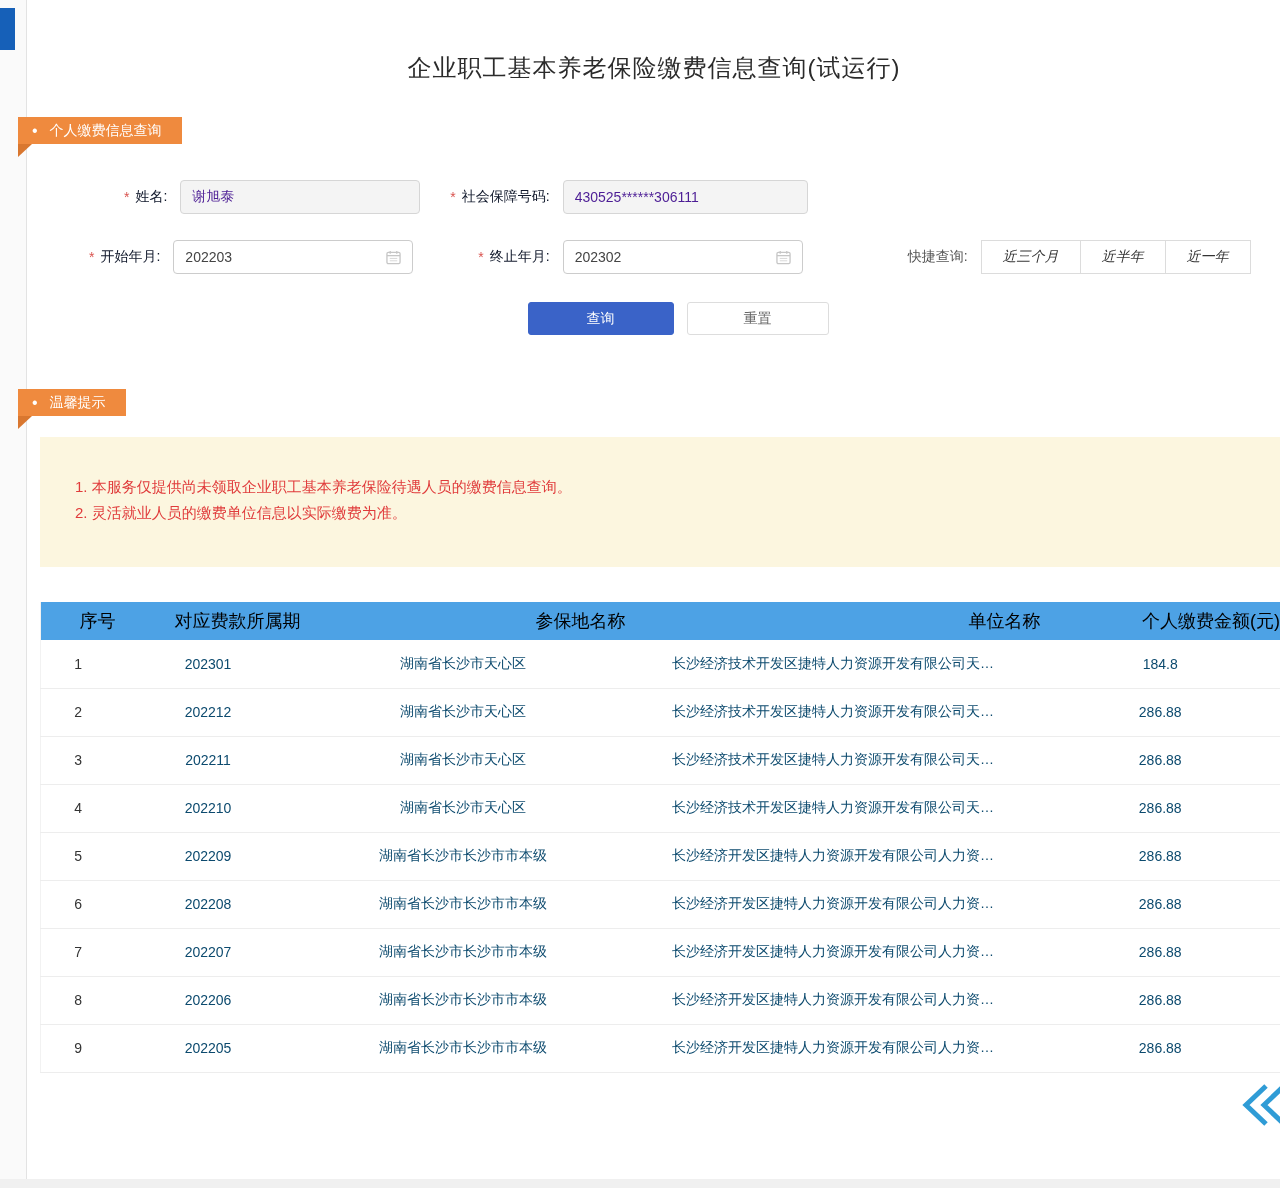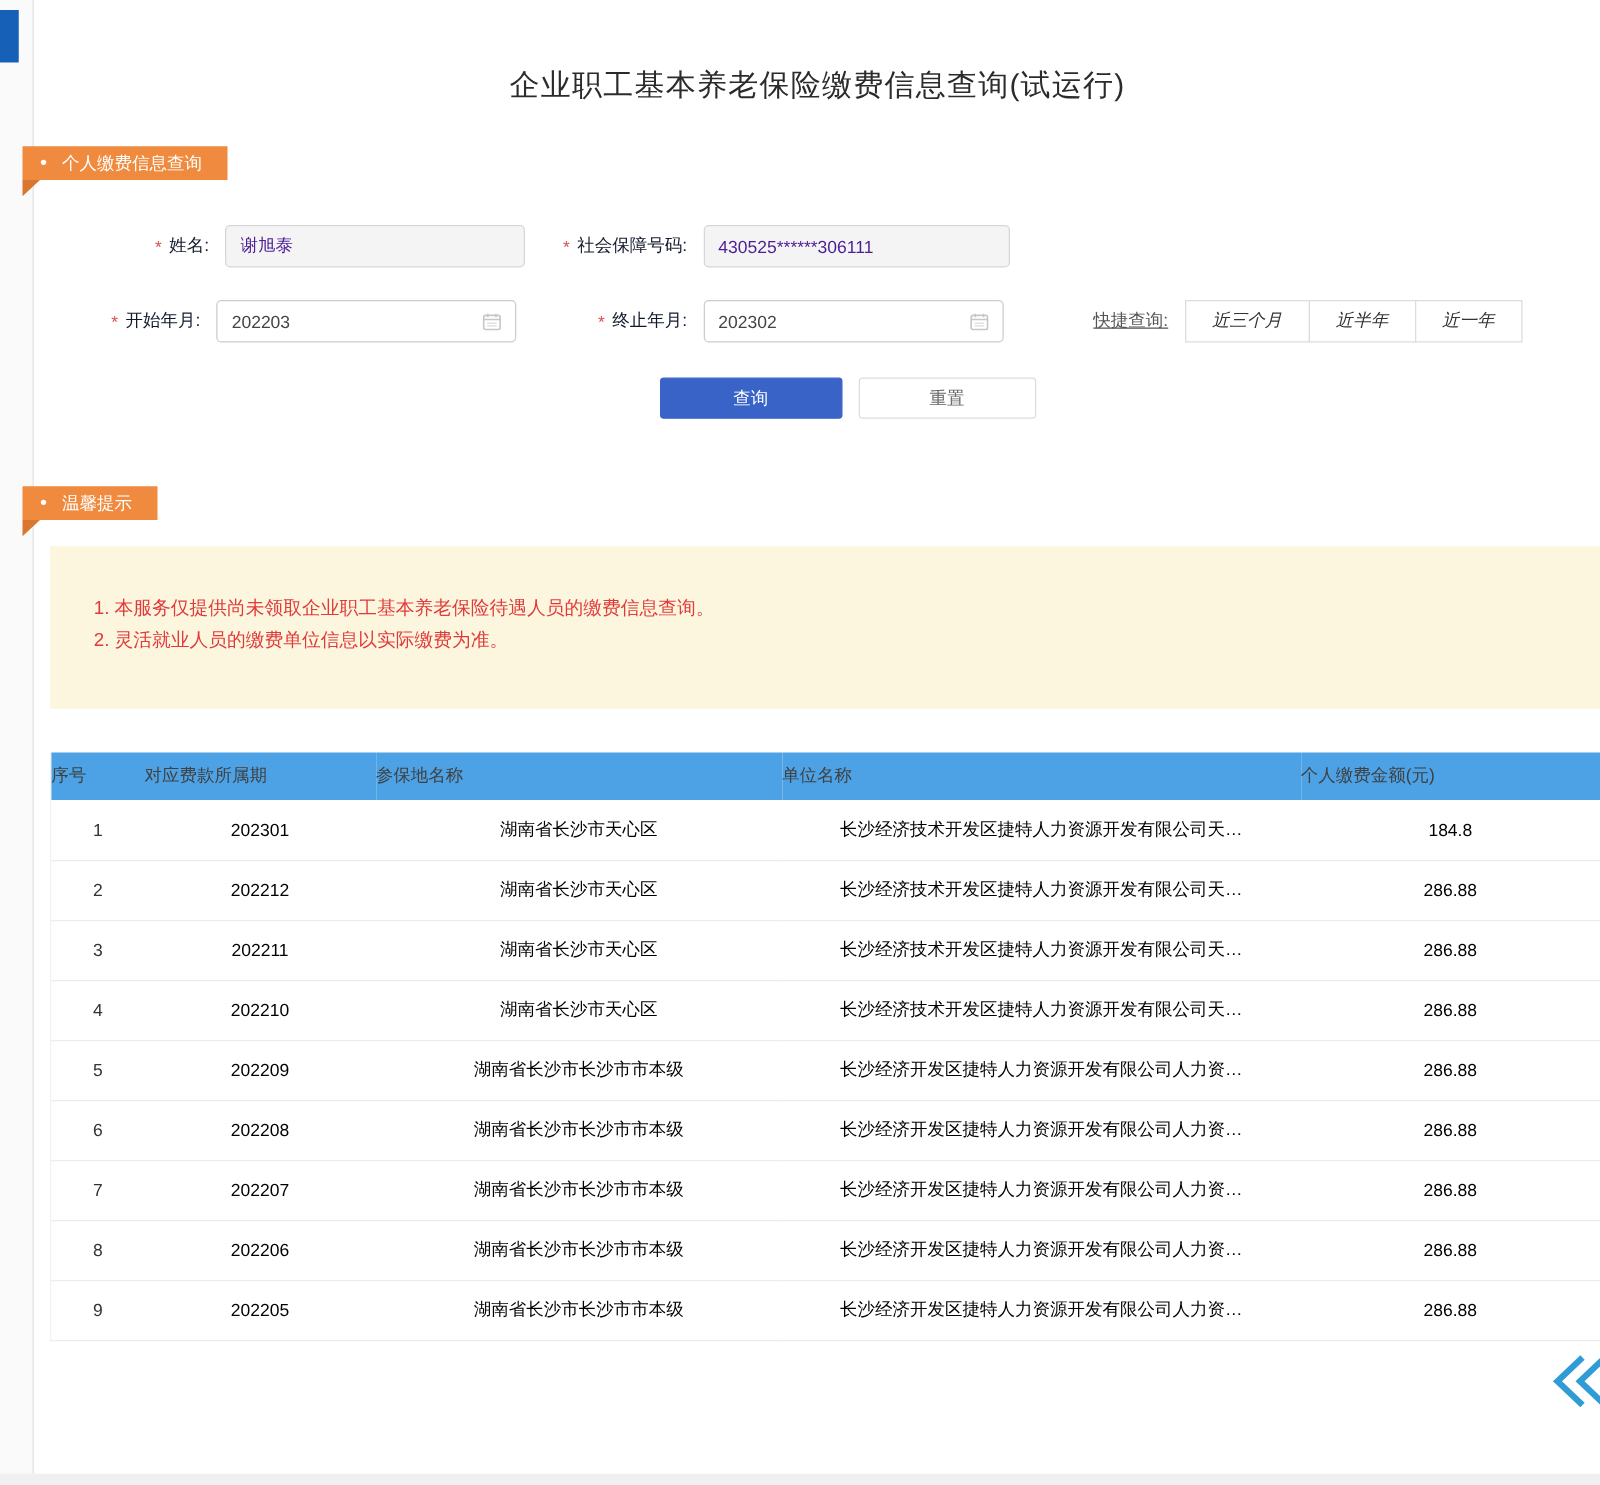--- a/index.html
+++ b/index.html
@@ -33,21 +33,21 @@
   .frow { display:flex; align-items:center; height:34px; }
   .frow1 { margin-left:96px; }
   .frow2 { margin-left:61px; margin-top:26px; }
   .req { color:#d9534f; margin-right:6px; font-size:14px; }
   .flabel { margin-right:13px; color:#0f172a; }
   .input { height:34px; border:1px solid #ccc; border-radius:4px; background:#fff;
            display:flex; align-items:center; padding:0 11px; font-size:14px; color:#444; }
   .input.disabled { background:#f4f4f4; border-color:#d6d6d6; color:#4c1d95; }
   .w240 { width:240px; } .w245 { width:245px; }
   .cal { margin-left:auto; opacity:.55; display:flex; }
-  .gap30 { margin-left:30px; } .gap65 { margin-left:65px; } .gap78 { margin-left:72px;text-decoration:underline; }
+  .gap30 { margin-left:30px; } .gap65 { margin-left:65px; } .gap78 { margin-left:105px; }
   .quick-label { color:#555; margin-right:14px; }
   .qgroup { display:flex; }
   .qbtn { height:34px; padding:0 21px; border:1px solid #dcdcdc; background:#fff;
           display:flex; align-items:center; font-size:14px; color:#333;
           margin-left:-1px; cursor:pointer;font-style:italic; }
 
   .btn-row { display:flex; justify-content:center; margin-top:28px; padding-left:48px; }
   .btn { height:33px; border-radius:3px; font-size:14px; display:flex;
          align-items:center; justify-content:center; cursor:pointer; }
   .btn-primary { width:146px; background:#3a63c8; color:#fff; border:1px solid #3a63c8; }
@@ -55,23 +55,23 @@
 
   
   .notice { margin-top:21px; margin-left:12px; width:1240px; height:130px;
             background:#fcf6df; padding:37px 20px 0 35px; }
   .notice .line { color:#e03b3b; font-size:15px; line-height:26px; }
 
   
   .tbl-wrap { margin-top:35px; margin-left:12px; width:1240px; }
   table { width:1240px; border-collapse:collapse; table-layout:fixed; }
   col.c1{width:75px;} col.c2{width:185px;} col.c3{width:325px;} col.c4{width:415px;} col.c5{width:240px;}
-  thead th { background:#4da2e5; height:38px; color:#404040; font-weight:normal;
-             font-size:14px; text-align:left; }
-  tbody td { height:48px; text-align:center; font-size:14px; color:#000000;
+  thead th { background:#4da2e5; height:38px; color:#000000; font-weight:normal;
+             font-size:18px; text-align:right; }
+  tbody td { height:48px; text-align:center; font-size:14px; color:#0c4a6e;
              border-bottom:1px solid #ededed; white-space:nowrap; overflow:hidden;
              background:#fff; }
   tbody tr td:first-child { color:#333; }
   table { border-left:1px solid #f2f2f2; border-right:1px solid #f2f2f2; }
 
   
   .collapse { position:absolute; right:-7px; top:1082px; width:46px; height:46px; cursor:pointer; }
 </style>
 </head>
 <body>

